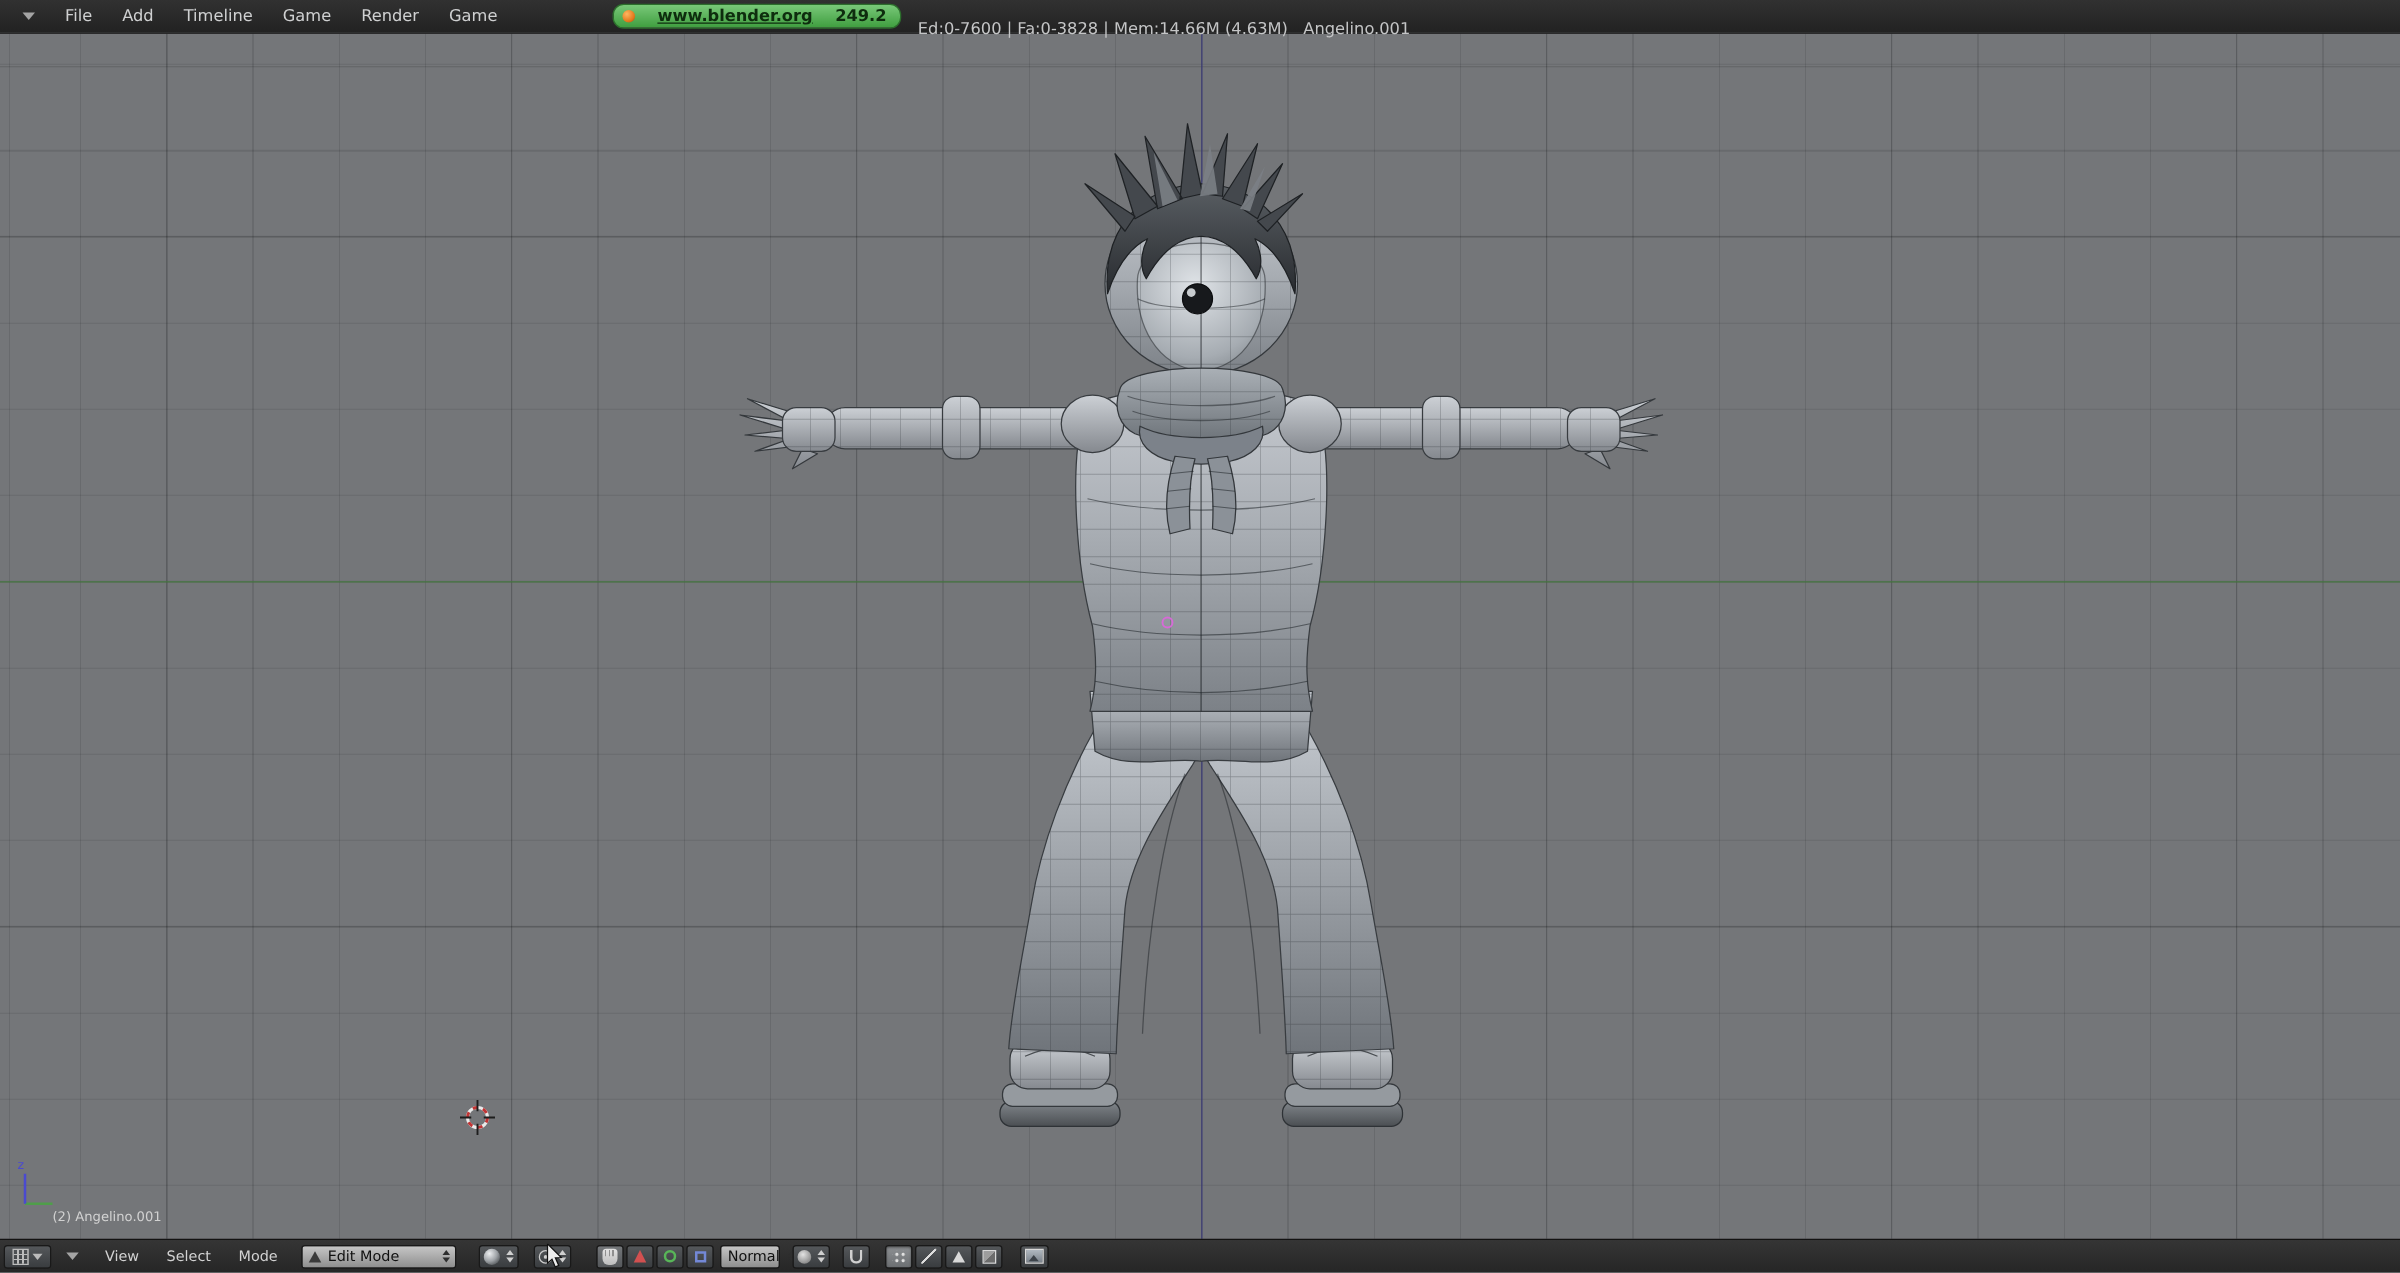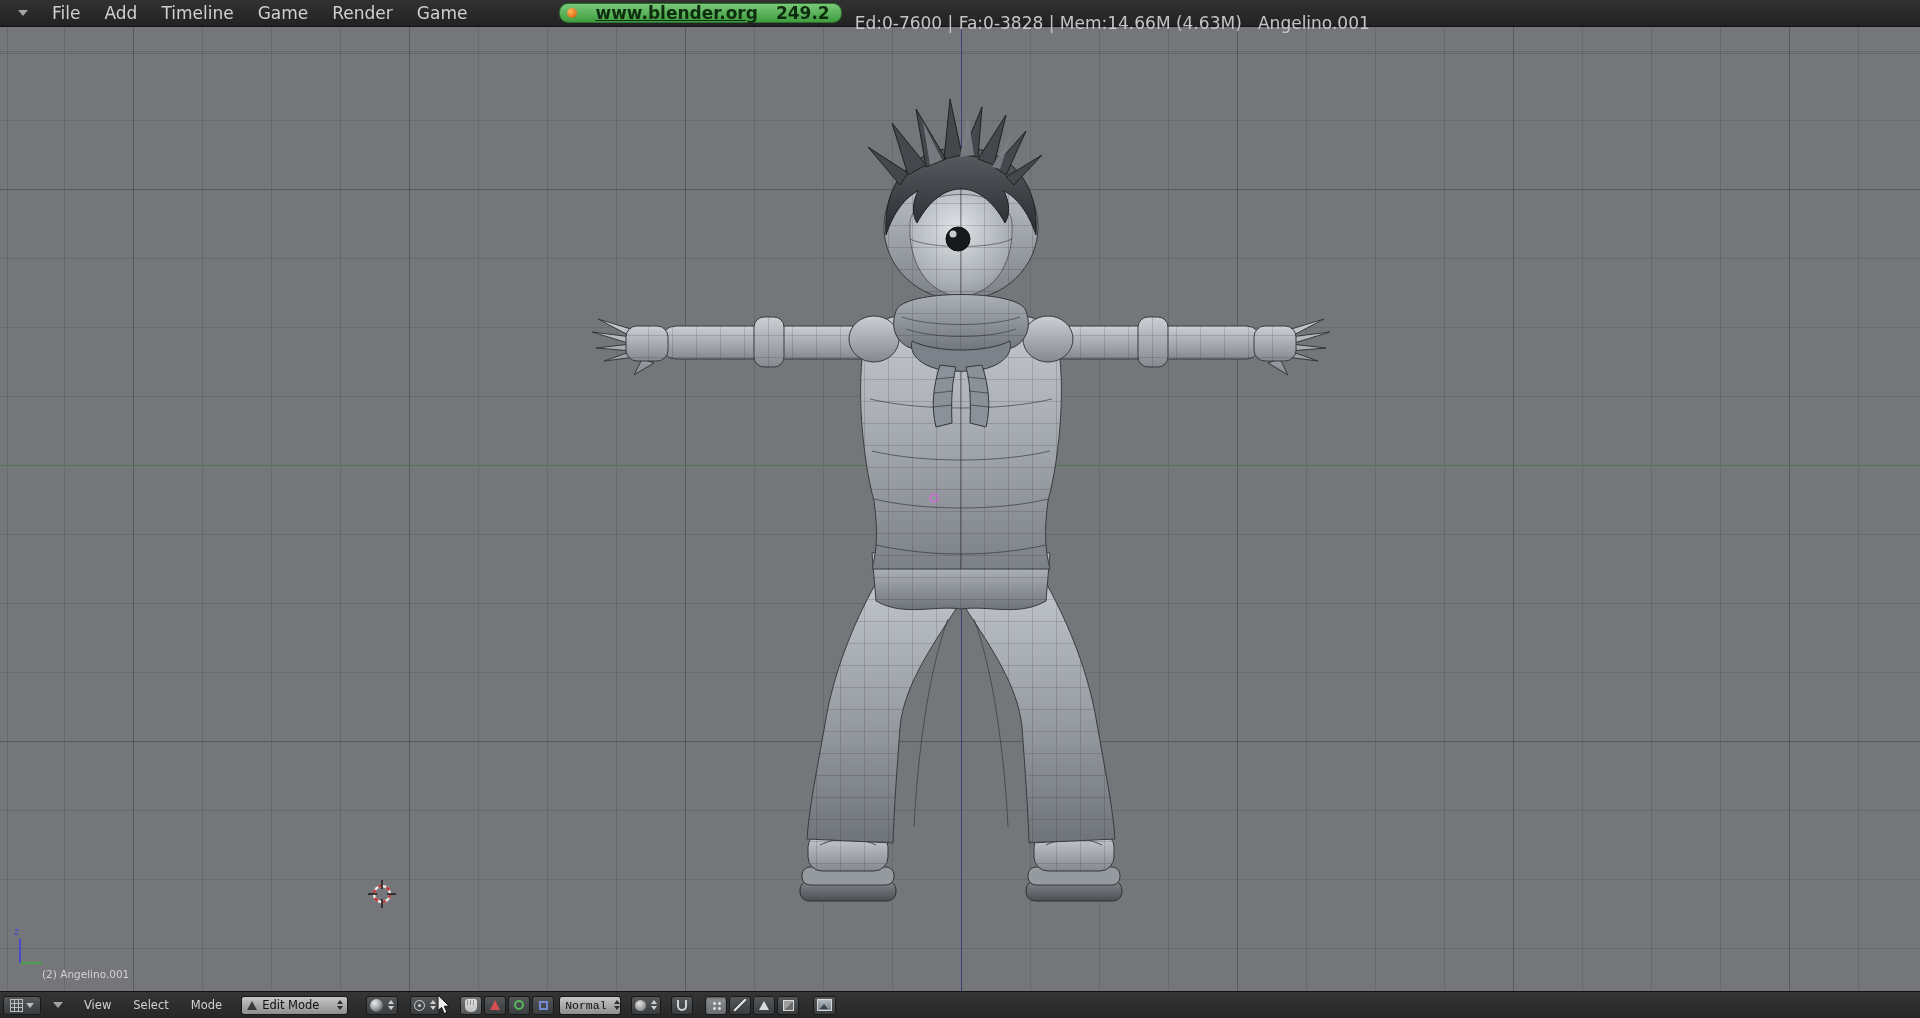--- a/index.html
+++ b/index.html
@@ -3,21 +3,21 @@
 <meta charset="utf-8">
 <style>
   html,body{margin:0;padding:0;}
   body{width:1920px;height:1018px;overflow:hidden;background:#747679;
        font-family:"DejaVu Sans","Liberation Sans",sans-serif;-webkit-font-smoothing:antialiased;}
   .app{position:relative;width:1920px;height:1018px;}
 
   
   .topbar{position:absolute;top:0;left:0;right:0;height:27px;box-sizing:border-box;
           background:linear-gradient(#313131,#222);border-bottom:1px solid #121212;
-          display:flex;align-items:center;color:#cfd0d1;font-size:17px;z-index:6;}
+          display:flex;align-items:center;color:#cfd0d1;font-size:13px;z-index:6;}
   .tri{width:0;height:0;border-left:5px solid transparent;border-right:5px solid transparent;
        border-top:6px solid #a4a4a4;margin:0 12px 0 18px;}
   .menu{padding:0 12px;cursor:default;}
   .badge{margin-left:80px;display:flex;align-items:center;gap:18px;height:18px;
          background:linear-gradient(#79c879,#3f9e3f);border:1px solid #2c6e2c;border-radius:9px;
          padding:0 11px 0 7px;color:#0e2d0e;font-weight:bold;}
   .badge .dom{text-decoration:underline;}
   .logo-dot{width:10px;height:10px;border-radius:50%;
             background:radial-gradient(circle at 35% 32%,#ffb660,#e2761b 65%,#94460d);}
   .stats{margin-left:13px;color:#c4c5c6;white-space:pre;margin-top:20px;}
@@ -272,21 +272,21 @@
   <footer class="botbar">
     <div class="ibtn" style="width:38px;">
       <span class="icon-grid"></span>
       <span class="mini-dn"></span>
     </div>
     <span class="tri-sm"></span>
     <span class="hmenu">View</span>
     <span class="hmenu">Select</span>
     <span class="hmenu">Mode</span>
 
-    <div class="dd" style="margin-left:8px;width:107px;">
+    <div class="dd" style="margin-left:8px;width:124px;">
       <span class="icon-editmode"></span>
       <span style="flex:1;">Edit Mode</span>
       <span class="arr">
           <i class="up"></i>
           <i class="dn"></i>
         </span>
     </div>
 
     <div class="ibtn" style="margin-left:18px;">
       <span class="icon-sphere"></span>
@@ -309,21 +309,21 @@
     <div class="ibtn" style="margin-left:2px;">
       <span class="icon-translate"></span>
     </div>
     <div class="ibtn" style="margin-left:2px;">
       <span class="icon-rotate"></span>
     </div>
     <div class="ibtn" style="margin-left:2px;">
       <span class="icon-scale"></span>
     </div>
 
-    <div class="dd" style="margin-left:5px;width:62px;font-family:Liberation Mono, monospace;">
+    <div class="dd" style="margin-left:5px;width:48px;">
       <span style="flex:1;">Normal</span>
       <span class="arr">
           <i class="up"></i>
           <i class="dn"></i>
         </span>
     </div>
 
     <div class="ibtn" style="margin-left:10px;">
       <span class="icon-prop"></span>
       <span class="arr">

